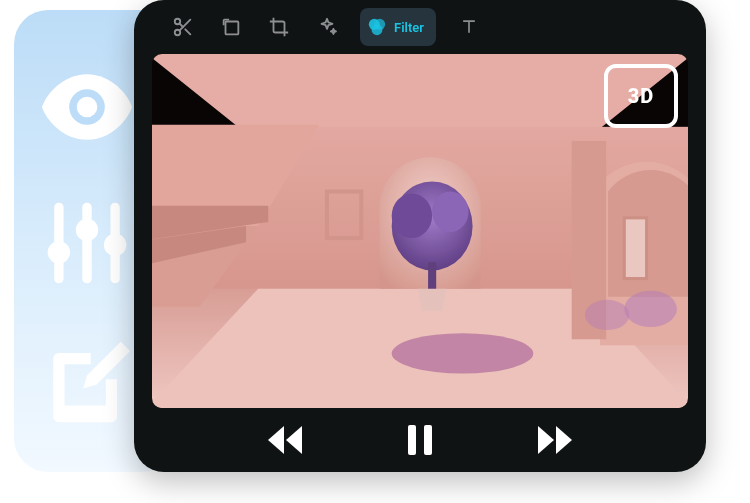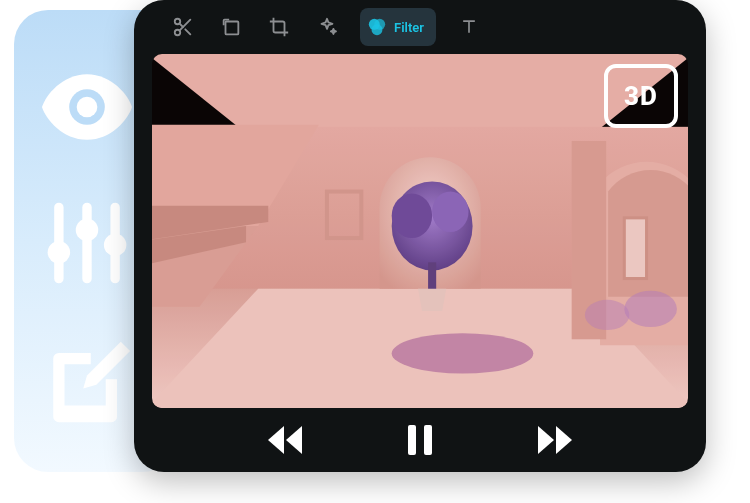--- a/index.html
+++ b/index.html
@@ -17,21 +17,21 @@
   .topbar{position:absolute;left:0;top:0;width:100%;height:54px;display:flex;align-items:center;gap:18px;padding-left:34px;box-sizing:border-box;}
   .tb-item{display:flex;align-items:center;justify-content:center;width:30px;height:30px;color:#8d8f92;border-radius:8px;}
   .tb-item svg{display:block;}
   .tb-filter{width:auto;padding:4px 12px 4px 6px;background:#25343d;color:#15c6e6;font-size:13px;font-weight:600;gap:6px;}
   .tb-filter .lbl{color:#1bc3e3;}
   .tb-filter svg{color:#1bc3e3;}
   
   .viewport{position:absolute;left:18px;top:54px;right:18px;bottom:64px;border-radius:10px;overflow:hidden;background:#000;}
   .scene{position:absolute;inset:0;}
   .scene svg{width:100%;height:100%;display:block;}
-  .badge3d{position:absolute;top:10px;right:10px;width:66px;height:56px;border:4px solid #fff;border-radius:12px;display:flex;align-items:center;justify-content:center;color:#fff;font-weight:800;font-size:26px;letter-spacing:1px;font-family:"Segoe UI",Roboto,sans-serif;}
+  .badge3d{position:absolute;top:10px;right:10px;width:66px;height:56px;border:4px solid #fff;border-radius:12px;display:flex;align-items:center;justify-content:center;color:#fff;font-weight:800;font-size:20px;letter-spacing:1px;font-family:"Segoe UI",Roboto,sans-serif;}
   
   .controls{position:absolute;left:0;bottom:0;width:100%;height:64px;display:flex;align-items:center;justify-content:center;gap:88px;}
   .ctrl{color:#fff;display:flex;align-items:center;justify-content:center;width:46px;height:46px;}
   .ctrl svg{display:block;}
 </style>
 </head>
 <body>
 
 <div class="stage">
 

